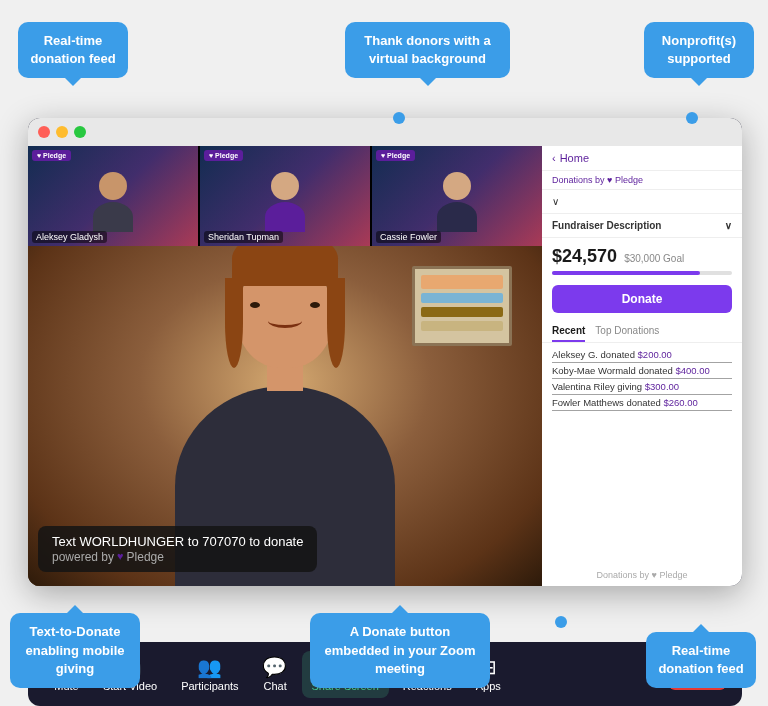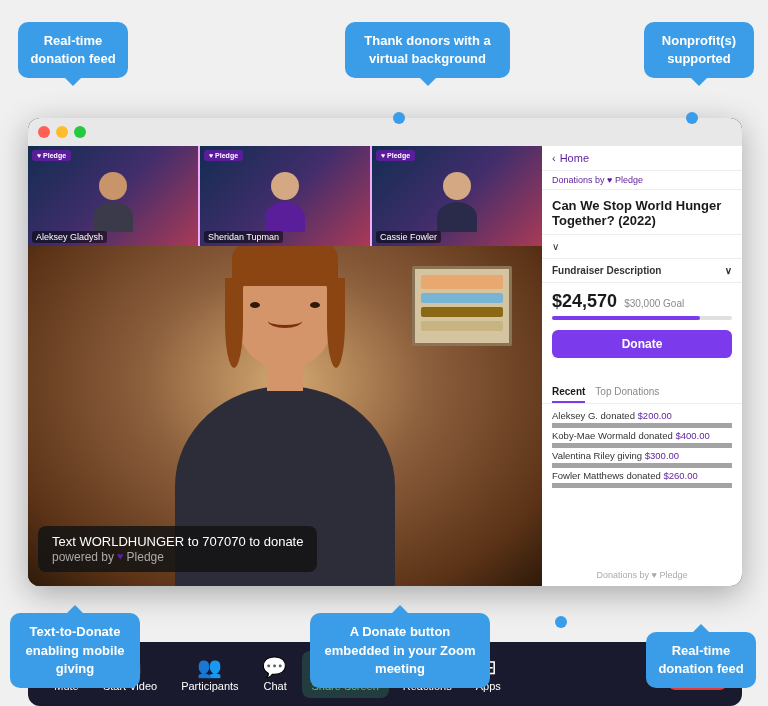--- a/index.html
+++ b/index.html
@@ -135,21 +135,21 @@
       background: #1a1a1a;
       position: relative;
       display: flex;
       flex-direction: column;
     }
 
     
     .thumbnail-strip {
       display: flex;
       height: 100px;
-      background: #f0abfc;
+      background: #000000;
       gap: 2px;
     }
     .thumb {
       flex: 1;
       position: relative;
       overflow: hidden;
       background: linear-gradient(135deg, #1a1a2e 0%, #16213e 100%);
     }
     .thumb-bg {
       width: 100%;
@@ -310,21 +310,21 @@
       font-size: 18px;
       font-weight: 700;
       color: #1a1a1a;
     }
     .panel-amount-goal {
       font-size: 10px;
       color: #888;
       margin-left: 4px;
     }
     .donate-btn {
-      margin: 4px 10px 24px;
+      margin: 4px 10px 8px;
       background: #7c3aed;
       color: white;
       border: none;
       border-radius: 6px;
       padding: 7px;
       font-size: 12px;
       font-weight: 600;
       cursor: pointer;
       text-align: center;
       width: calc(100% - 20px);
@@ -345,21 +345,21 @@
       font-weight: 600;
       border-bottom: 2px solid #7c3aed;
     }
     .donation-list {
       padding: 4px 10px;
     }
     .donation-item {
       font-size: 9.5px;
       color: #333;
       padding: 2px 0;
-      border-bottom: 5px solid #a3a3a3;
+      border-bottom: 1px solid #a3a3a3;
     }
     .donation-item-amount {
       color: #5b1e9b;
     }
     .panel-powered {
       padding: 6px 10px;
       font-size: 9px;
       color: #aaa;
       text-align: center;
       margin-top: auto;
@@ -569,21 +569,20 @@
     </div>
 
     <div class="donation-panel">
       <div class="panel-home-nav">
         <span>‹</span>
         <span>Home</span>
       </div>
 
       <div style="padding:4px 10px; font-size:9px; color:#5b1e9b; border-bottom:1px solid #eee;">Donations by ♥ Pledge</div>
 
-      <div class="panel-title">Can We Stop World Hunger Together? (2022)</div>
 
       <div class="panel-supports">
         <span>∨</span>
       </div>
 
       <div class="panel-fundraiser-desc">
         <span>Fundraiser Description</span>
         <span>∨</span>
       </div>
 

